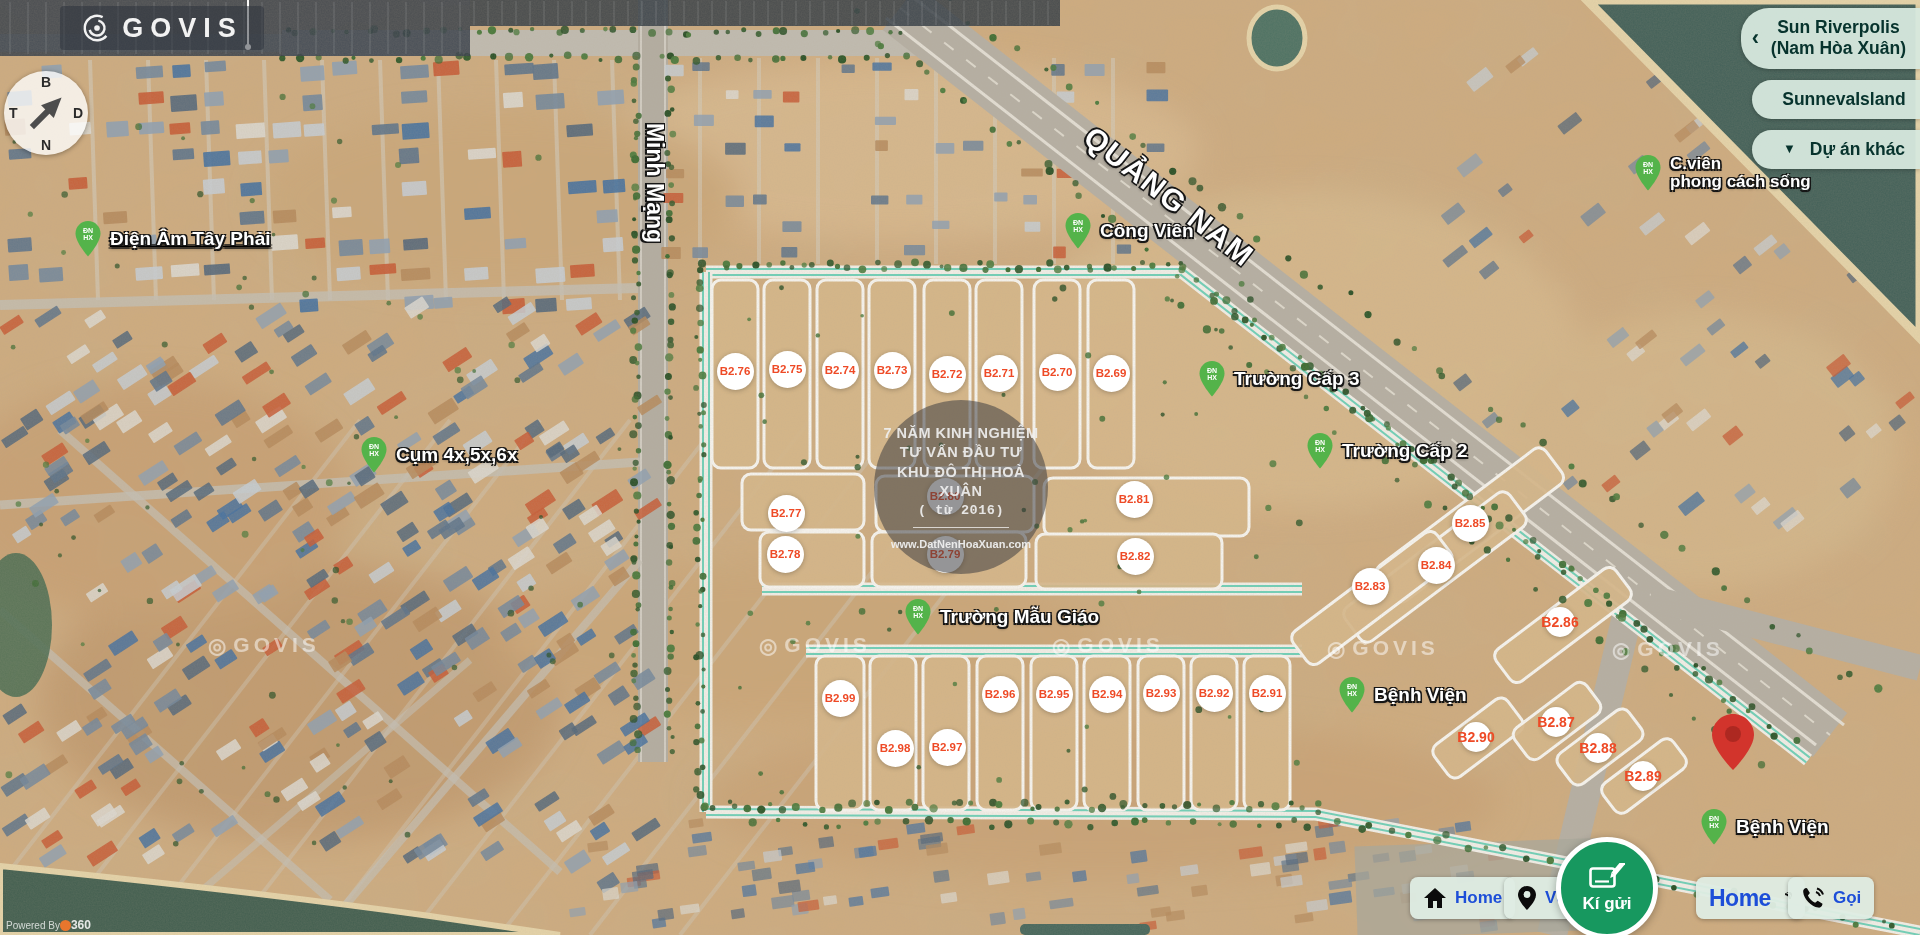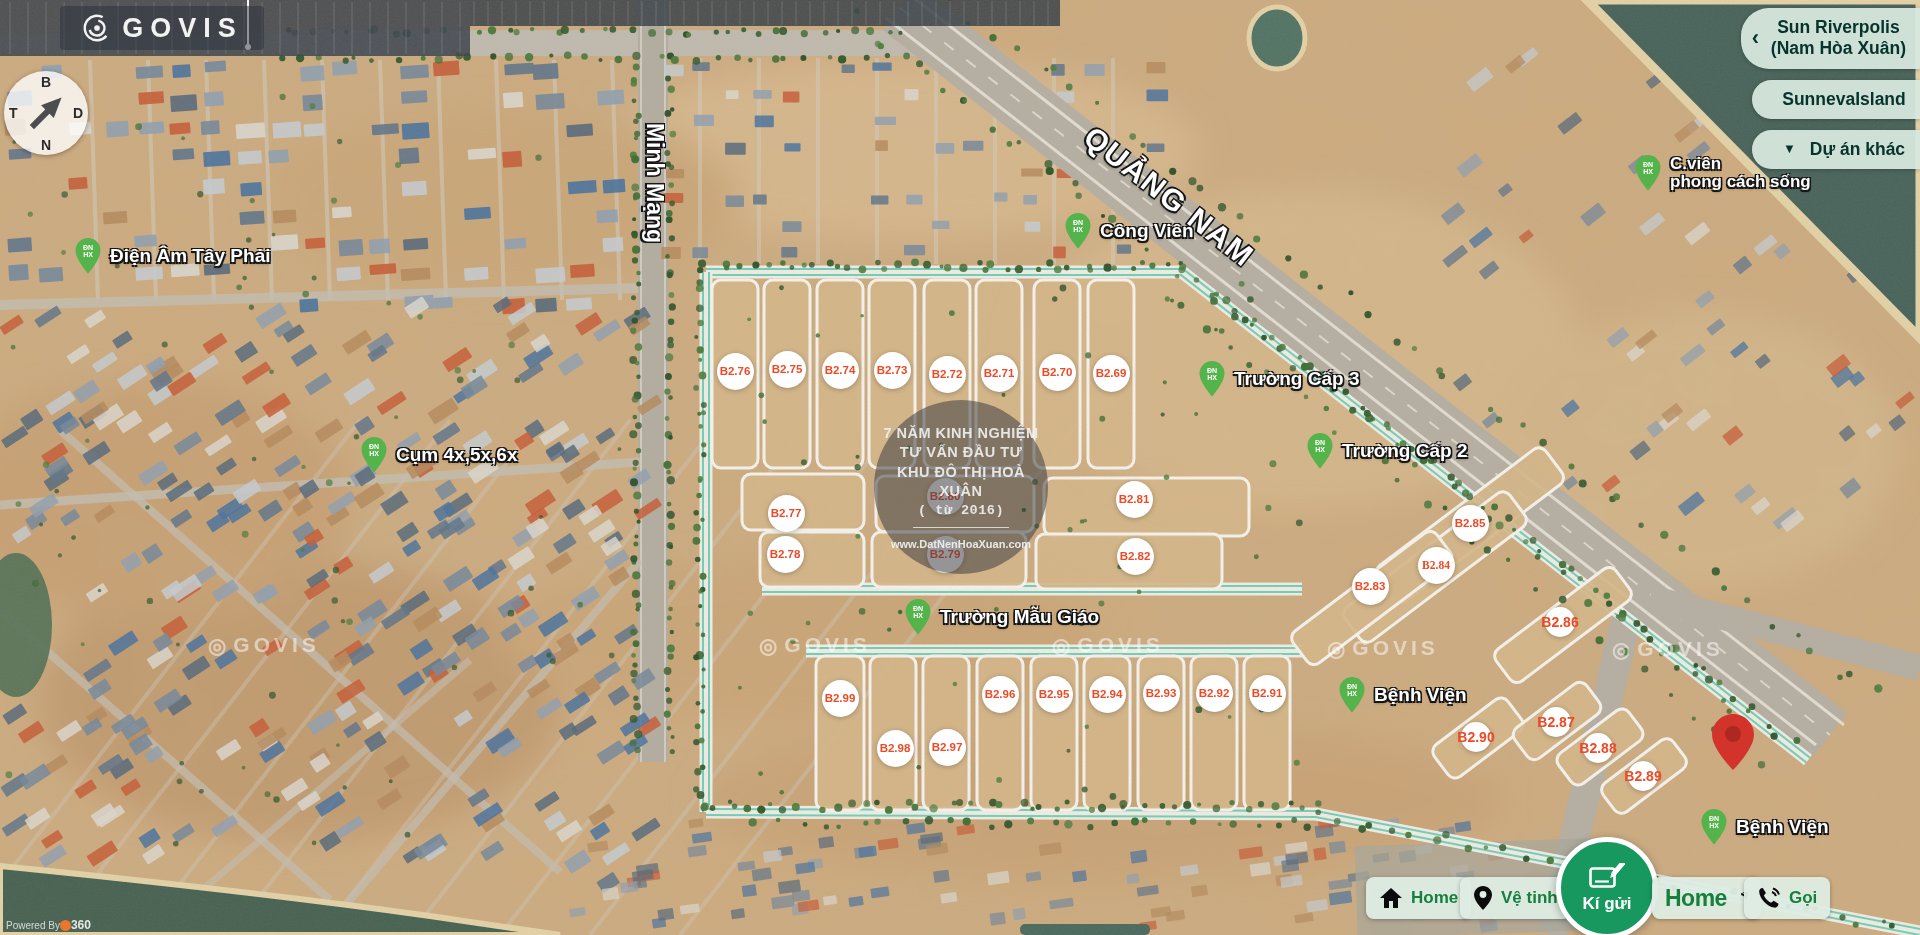--- a/index.html
+++ b/index.html
@@ -64,22 +64,22 @@
   
   .hl-band{position:absolute;left:1586px;top:610px;width:292px;height:52px;z-index:7;
     background:rgba(236,230,219,.55);border-radius:6px;display:flex;align-items:center;
     justify-content:center;}
   .hl-band span{color:#ce2b22;font-size:42px;font-weight:bold;letter-spacing:1px;}
   .red-pin{position:absolute;left:1711px;top:712px;z-index:7;}
 
   
   .act{position:absolute;z-index:9;display:flex;align-items:center;gap:8px;cursor:pointer;
     background:rgba(222,236,227,.95);border:none;border-radius:8px;height:42px;padding:12px 13px;
-    font-family:inherit;font-size:17px;font-weight:bold;color:#15803d;
-    box-shadow:0 1px 4px rgba(0,0,0,.3);}
+    font-family:inherit;font-size:17px;font-weight:bold;color:#1d4ed8;
+    box-shadow:0 1px 4px rgba(0,0,0,.3);margin-left:44px;}
   .act svg{flex:0 0 auto;}
   .act-kigui{position:absolute;left:1556px;top:837px;width:92px;height:92px;border-radius:50%;
     background:#17985f;border:5px solid #fff;z-index:9;display:flex;flex-direction:column;
     align-items:center;justify-content:center;gap:3px;cursor:pointer;
     box-shadow:0 2px 8px rgba(0,0,0,.3);}
   .act-kigui .t{color:#fff;font-size:17px;font-weight:bold;font-family:inherit;}
   .zalo-word{font-size:23px;font-weight:bold;letter-spacing:-.5px;}
 
   .powered{position:absolute;left:6px;bottom:3px;z-index:9;display:flex;align-items:center;
     color:rgba(255,255,255,.75);font-size:10px;text-align:center;}
@@ -1610,21 +1610,21 @@
       <div class="lot big" style="left: 980.5px; top: 354.5px;">B2.71</div>
       <div class="lot big" style="left: 1038.5px; top: 353.5px;">B2.70</div>
       <div class="lot big" style="left: 1092.5px; top: 354.5px;">B2.69</div>
       <div class="lot big" style="left: 767.5px; top: 476.5px; margin-top: 18px;">B2.77</div>
       <div class="lot big" style="left: 926.5px; top: 477.5px;">B2.80</div>
       <div class="lot big" style="left: 1115.5px; top: 480.5px;">B2.81</div>
       <div class="lot big" style="left: 766.5px; top: 535.5px;">B2.78</div>
       <div class="lot big" style="left: 926.5px; top: 535.5px;">B2.79</div>
       <div class="lot big" style="left: 1116.5px; top: 537.5px;">B2.82</div>
       <div class="lot big" style="left: 1451.5px; top: 504.5px;">B2.85</div>
-      <div class="lot big" style="left: 1417.5px; top: 546.5px; font-family: Liberation Serif, serif;">B2.84</div>
+      <div class="lot big" style="left: 1417.5px; top: 546.5px;">B2.84</div>
       <div class="lot big" style="left: 1351.5px; top: 567.5px;">B2.83</div>
       <div class="lot small" style="left: 1545px; top: 607px;">B2.86</div>
       <div class="lot big" style="left: 821.5px; top: 679.5px;">B2.99</div>
       <div class="lot big" style="left: 981.5px; top: 675.5px;">B2.96</div>
       <div class="lot big" style="left: 1035.5px; top: 675.5px;">B2.95</div>
       <div class="lot big" style="left: 1088.5px; top: 675.5px;">B2.94</div>
       <div class="lot big" style="left: 1142.5px; top: 674.5px;">B2.93</div>
       <div class="lot big" style="left: 1195.5px; top: 674.5px;">B2.92</div>
       <div class="lot big" style="left: 1248.5px; top: 674.5px;">B2.91</div>
       <div class="lot big" style="left: 876.5px; top: 729.5px;">B2.98</div>
@@ -1638,21 +1638,21 @@
   <div class="wm-circle">
     <div class="l">7 NĂM KINH NGHIỆM</div>
     <div class="l">TƯ VẤN ĐẦU TƯ</div>
     <div class="l">KHU ĐÔ THỊ HOÀ XUÂN</div>
     <div class="l l4">( từ 2016)</div>
     <hr>
     <div class="url">www.DatNenHoaXuan.com</div>
   </div>
 
   <div id="pois">
-      <div class="poi" style="left: 74px; top: 237px;">
+      <div class="poi" style="left: 74px; top: 220px; text-decoration: underline;">
         <svg width="28" height="38" viewBox="0 0 28 38">
     <path d="M14 1 C7 1 1.5 6.5 1.5 13.5 c0 9 12.5 23 12.5 23 s12.5 -14 12.5 -23 C26.5 6.5 21 1 14 1 Z" fill="#54b34a"></path>
     <text x="14" y="12.5" text-anchor="middle" font-size="7" font-weight="bold" fill="#fff" font-family="Liberation Sans">ĐN</text>
     <text x="14" y="20" text-anchor="middle" font-size="7" font-weight="bold" fill="#fff" font-family="Liberation Sans">HX</text>
         </svg>
         <div class="lbl outline" style="">
           <div>Điện Âm Tây Phải</div>
         </div>
       </div>
       <div class="poi" style="left: 360px; top: 436px;">

